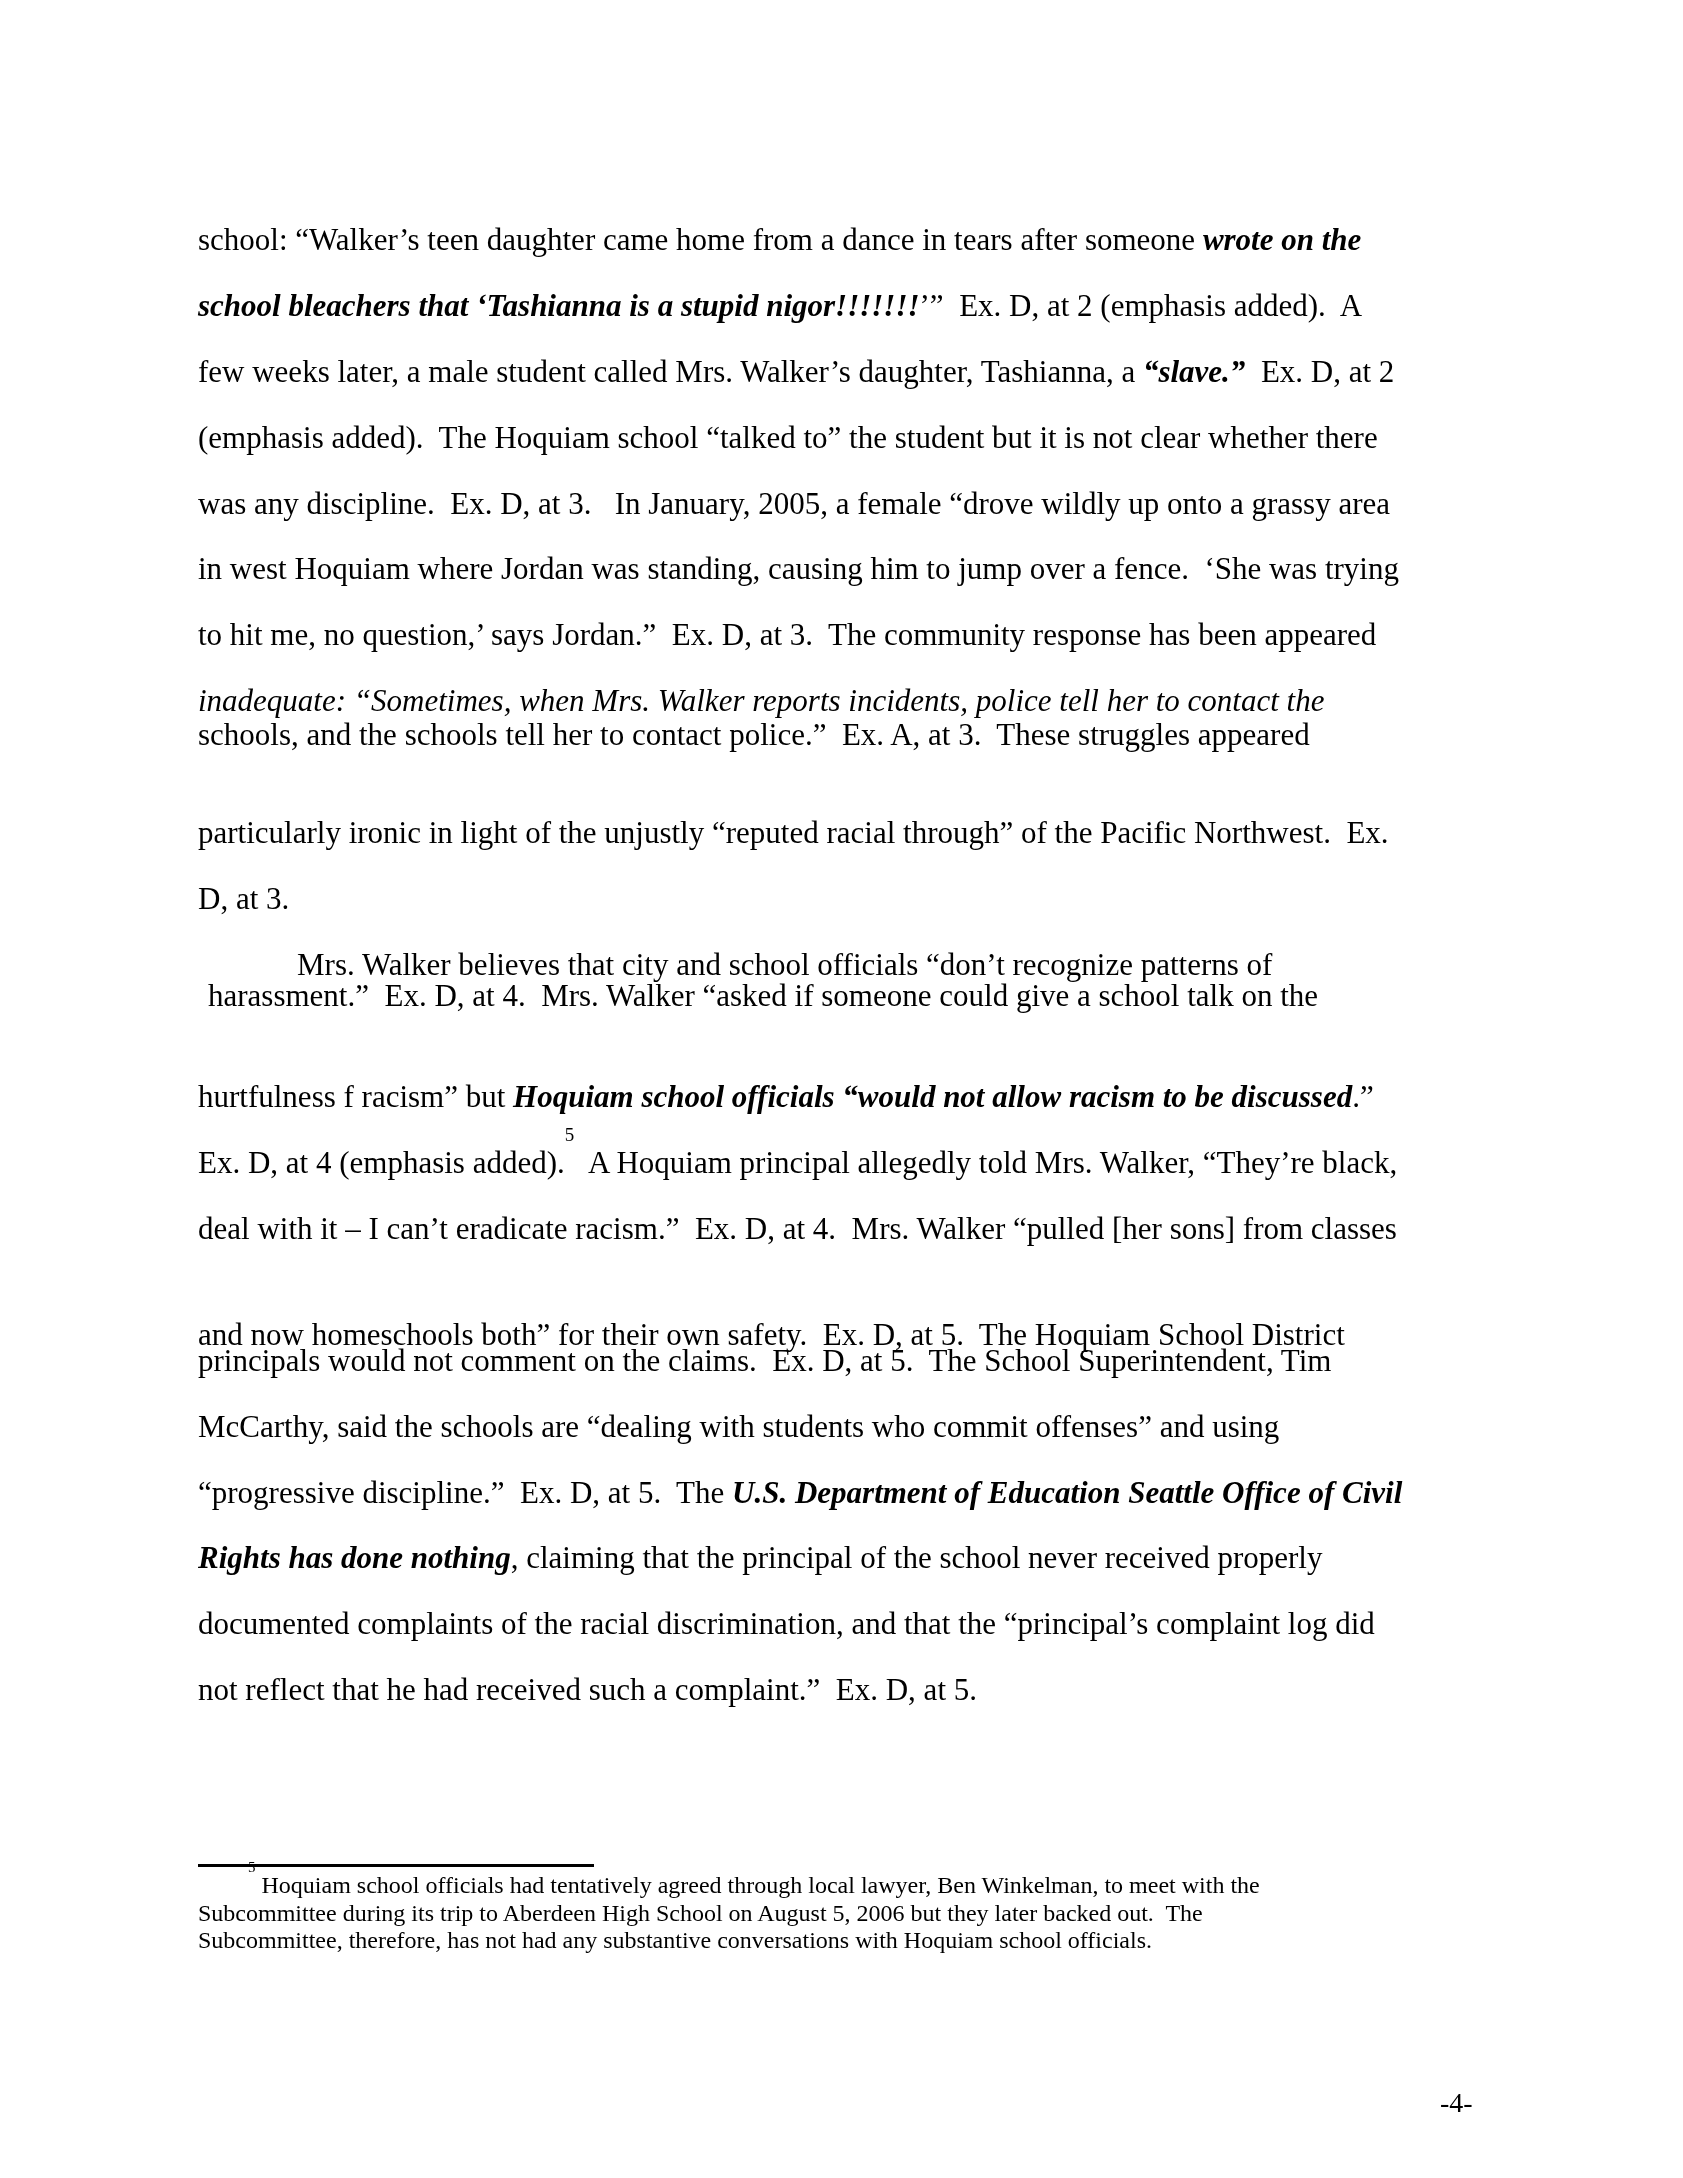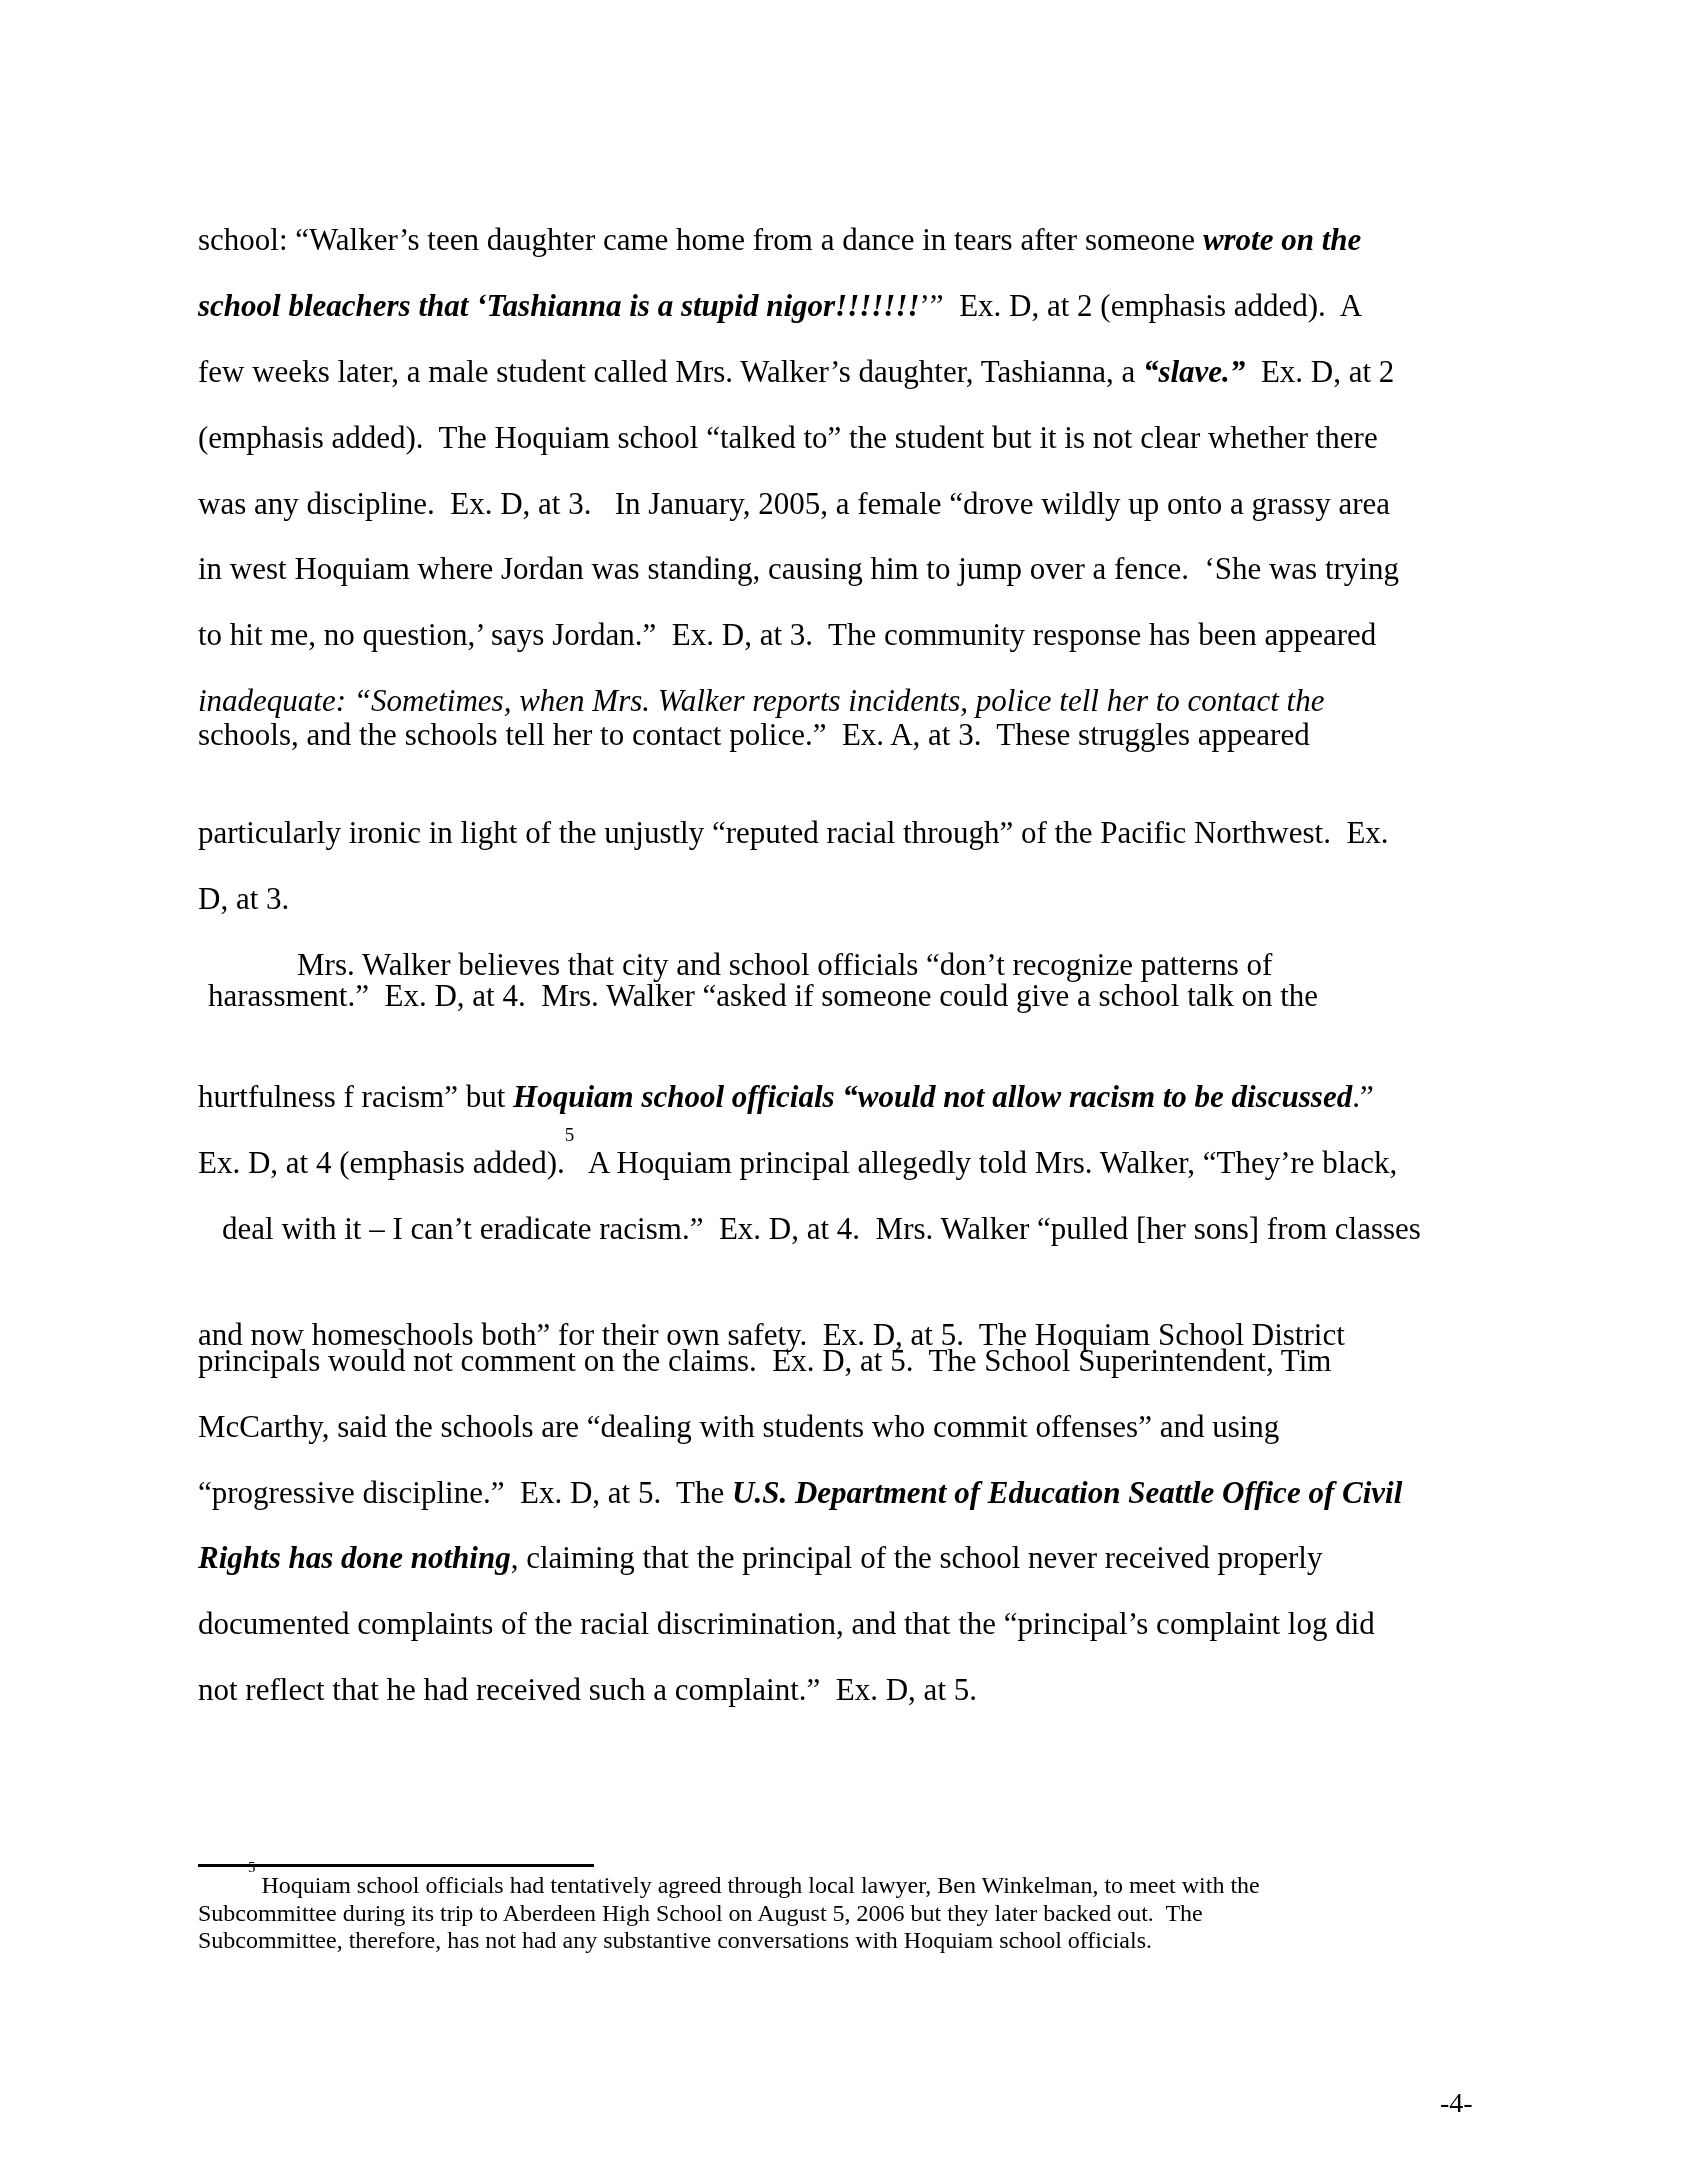--- a/index.html
+++ b/index.html
@@ -96,21 +96,21 @@
       <div class="line" style="top: 549px;"><span>in west Hoquiam where Jordan was standing, causing him to jump over a fence.  ‘She was trying</span></div>
       <div class="line" style="top: 615px;"><span>to hit me, no question,’ says Jordan.”  Ex. D, at 3.  The community response has been appeared</span></div>
       <div class="line" style="top: 681px; font-style: italic;"><span>inadequate: “Sometimes, when Mrs. Walker reports incidents, police tell her to contact the</span></div>
       <div class="line" style="top: 715px;"><span>schools, and the schools tell her to contact police.”  Ex. A, at 3.  These struggles appeared</span></div>
       <div class="line" style="top: 813px;"><span>particularly ironic in light of the unjustly “reputed racial through” of the Pacific Northwest.  Ex.</span></div>
       <div class="line" style="top: 879px;"><span>D, at 3.</span></div>
       <div class="line indent" style="top: 945px;"><span>Mrs. Walker believes that city and school officials “don’t recognize patterns of</span></div>
       <div class="line" style="top: 976px; margin-left: 10px;"><span>harassment.”  Ex. D, at 4.  Mrs. Walker “asked if someone could give a school talk on the</span></div>
       <div class="line" style="top: 1077px;"><span>hurtfulness f racism” but </span><span class="bi">Hoquiam school officials “would not allow racism to be discussed</span><span>.”</span></div>
       <div class="line" style="top: 1143px;"><span>Ex. D, at 4 (emphasis added).</span><sup class="fnref">5</sup><span>  A Hoquiam principal allegedly told Mrs. Walker, “They’re black,</span></div>
-      <div class="line" style="top: 1209px; margin-left: 24px;"><span>deal with it – I can’t eradicate racism.”  Ex. D, at 4.  Mrs. Walker “pulled [her sons] from classes</span></div>
+      <div class="line" style="top: 1209px;"><span>deal with it – I can’t eradicate racism.”  Ex. D, at 4.  Mrs. Walker “pulled [her sons] from classes</span></div>
       <div class="line" style="top: 1275px; margin-top: 40px;"><span>and now homeschools both” for their own safety.  Ex. D, at 5.  The Hoquiam School District</span></div>
       <div class="line" style="top: 1341px;"><span>principals would not comment on the claims.  Ex. D, at 5.  The School Superintendent, Tim</span></div>
       <div class="line" style="top: 1407px;"><span>McCarthy, said the schools are “dealing with students who commit offenses” and using</span></div>
       <div class="line" style="top: 1473px;"><span>“progressive discipline.”  Ex. D, at 5.  The </span><span class="bi">U.S. Department of Education Seattle Office of Civil</span></div>
       <div class="line" style="top: 1538px;"><span class="bi">Rights has done nothing</span><span>, claiming that the principal of the school never received properly</span></div>
       <div class="line" style="top: 1604px;"><span>documented complaints of the racial discrimination, and that the “principal’s complaint log did</span></div>
       <div class="line" style="top: 1670px;"><span>not reflect that he had received such a complaint.”  Ex. D, at 5.</span></div>
     </div>
 
   <div class="footnote-rule"></div>

